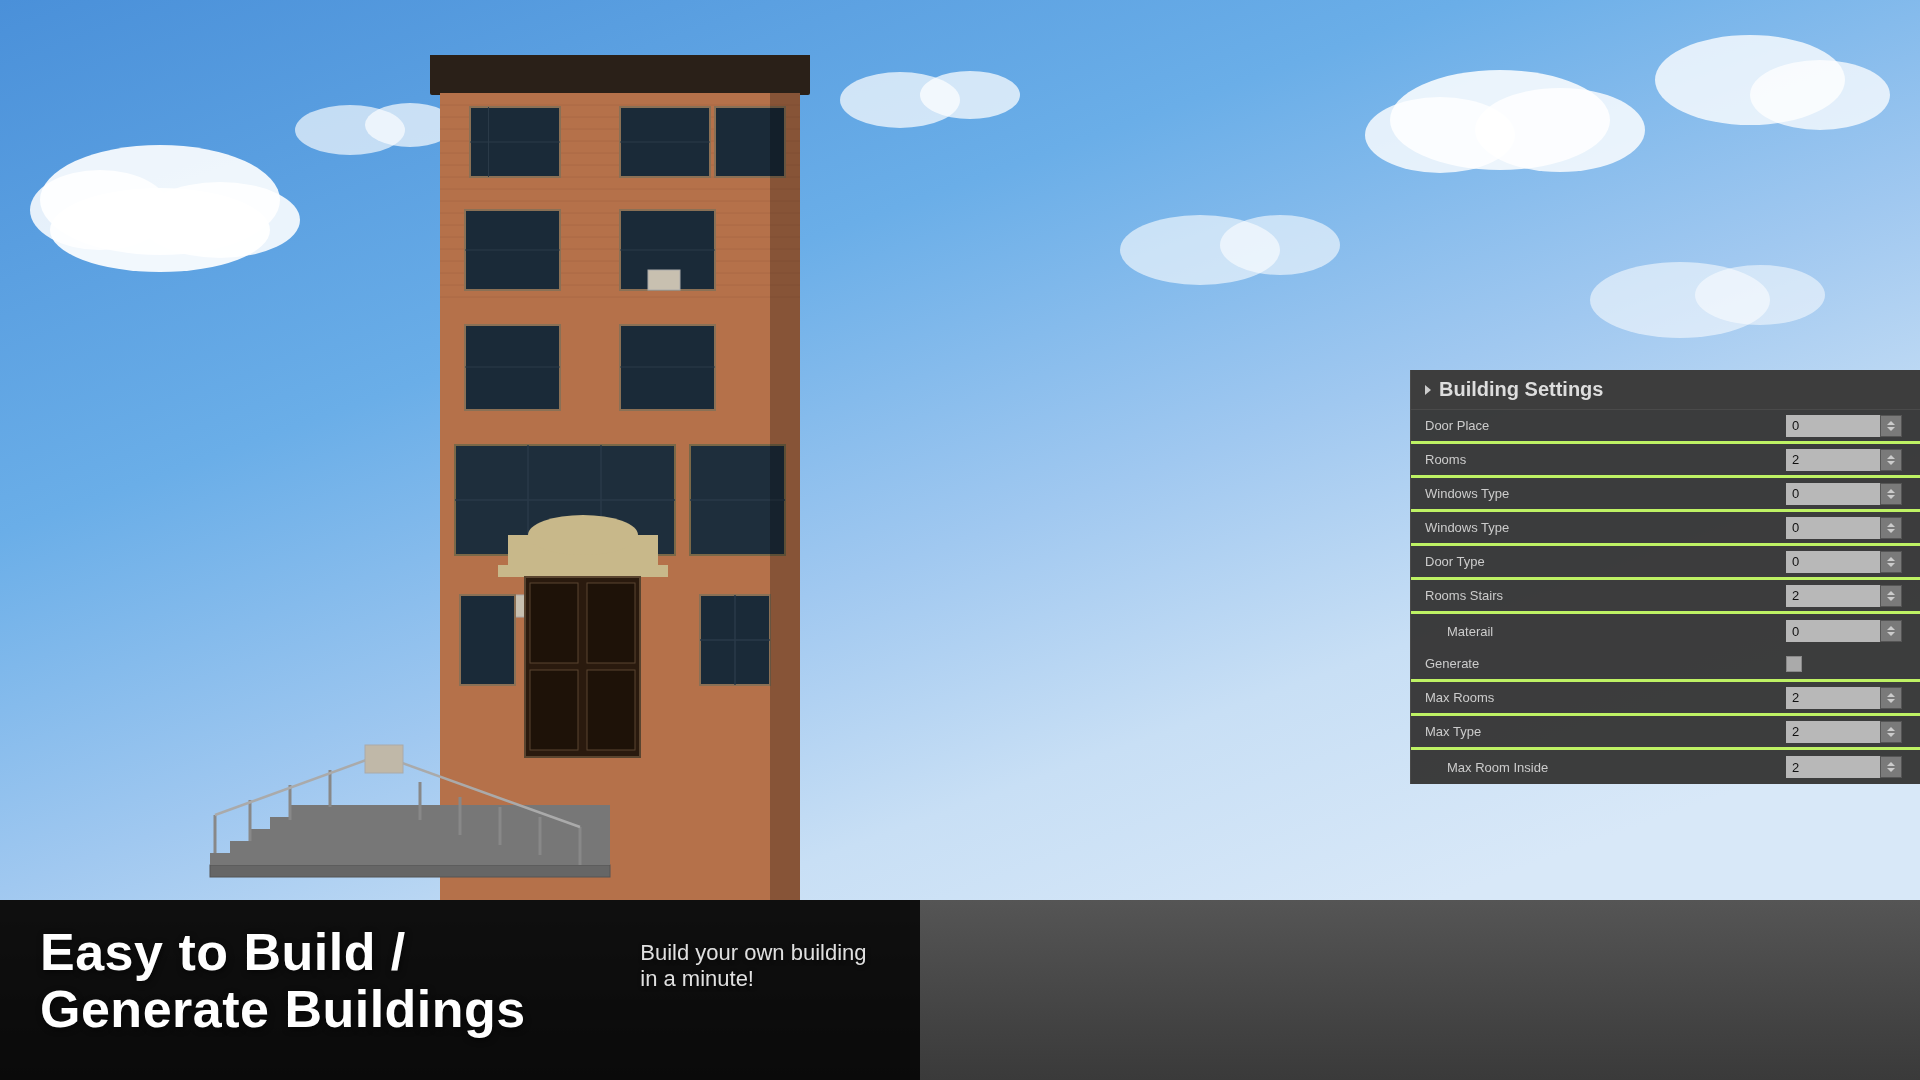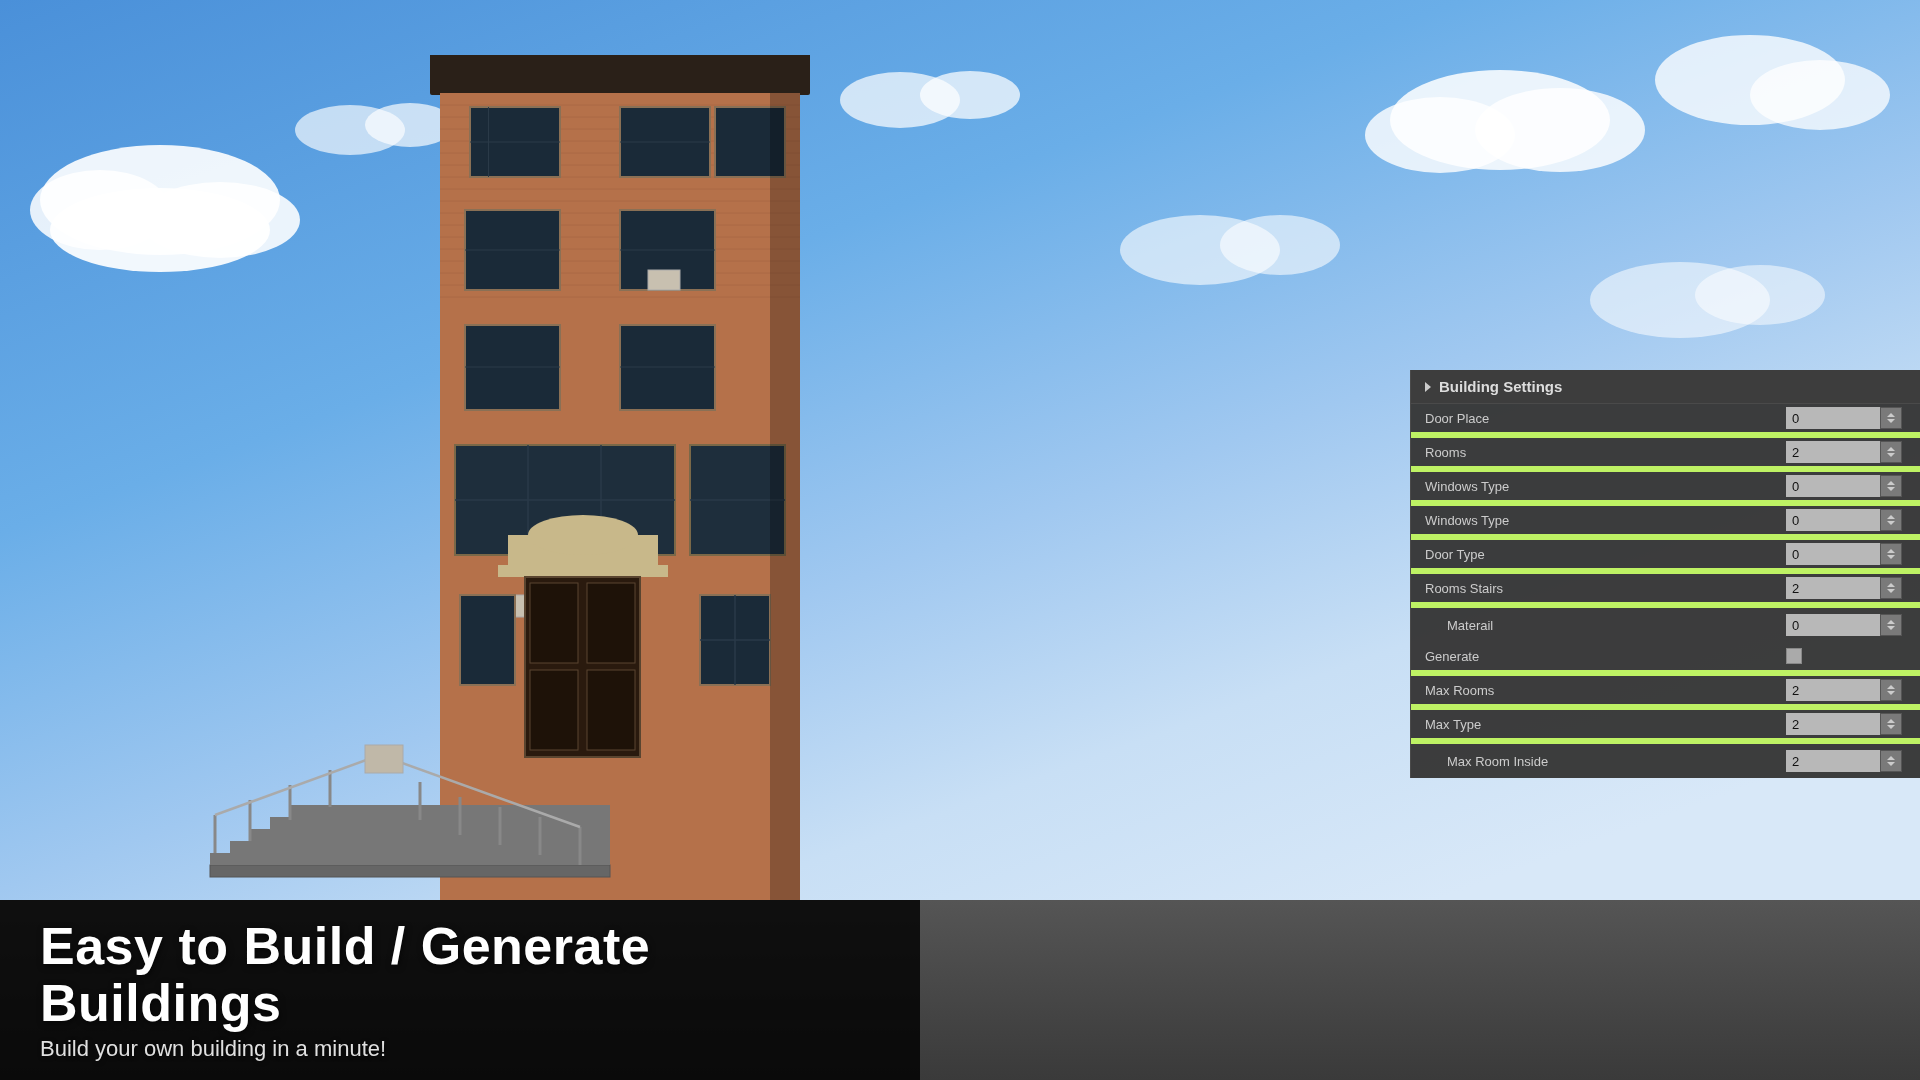--- a/index.html
+++ b/index.html
@@ -40,39 +40,39 @@
     }
 
     
     #bottom-overlay {
       position: absolute;
       bottom: 0; left: 0;
       width: 920px;
       height: 180px;
       background: rgba(0,0,0,0.82);
       display: flex;
-      flex-direction: column;
+      flex-direction: row;
       justify-content: center;
       padding: 24px 40px;
     }
 
     #main-title {
       font-size: 52px;
       font-weight: 900;
       color: #ffffff;
       letter-spacing: 0.5px;
       line-height: 1.1;
       text-shadow: 1px 2px 6px rgba(0,0,0,0.6);
     }
 
     #sub-title {
       font-size: 22px;
       font-weight: 400;
       color: #e0e0e0;
-      margin-top: 4px;
+      margin-top: 16px;
       text-shadow: 1px 1px 4px rgba(0,0,0,0.5);
     }
 
     
     #right-panel {
       position: absolute;
       top: 370px;
       right: 0;
       width: 510px;
       background: rgba(55, 55, 55, 0.97);
@@ -90,31 +90,31 @@
     .section-triangle {
       width: 0; height: 0;
       border-left: 6px solid #ccc;
       border-top: 5px solid transparent;
       border-bottom: 5px solid transparent;
       margin-right: 8px;
       flex-shrink: 0;
     }
 
     .section-title {
-      font-size: 15px;
+      font-size: 20px;
       font-weight: 600;
       color: #dddddd;
     }
 
     .property-row {
       display: flex;
       align-items: center;
       padding: 0 14px;
       height: 34px;
-      border-bottom: 6px solid #bef264;
+      border-bottom: 3px solid #bef264;
     }
 
     .property-row:last-child {
       border-bottom: none;
       padding-left: 36px;
     }
 
     .property-label {
       flex: 1;
       font-size: 13px;

